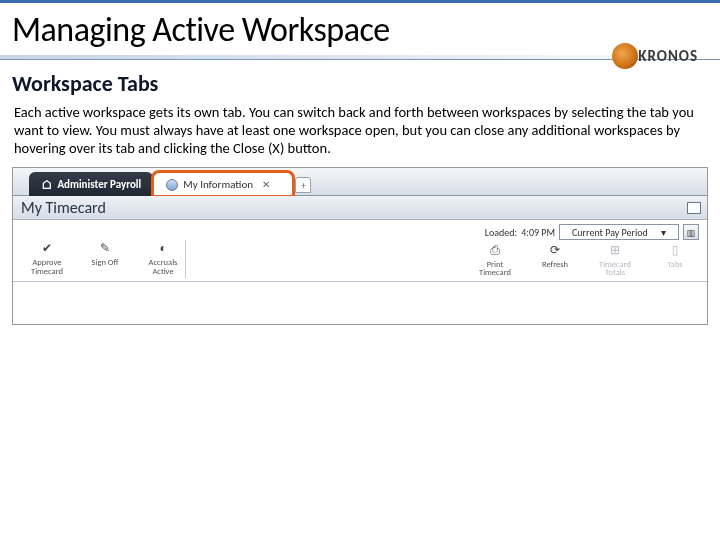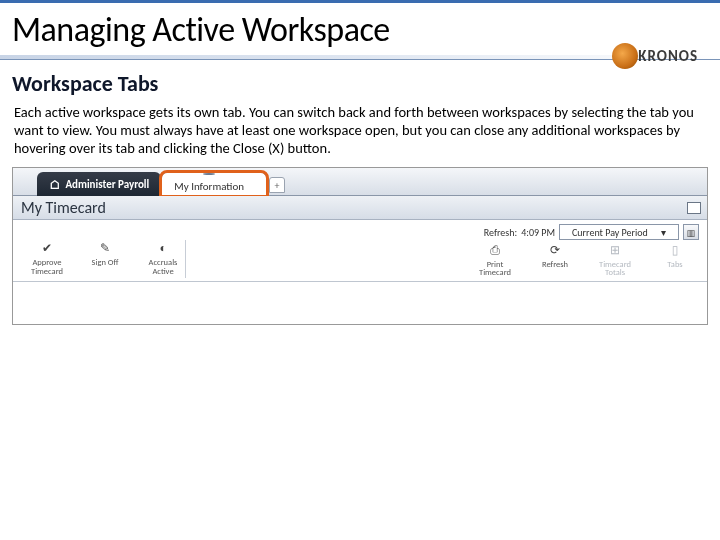--- a/index.html
+++ b/index.html
@@ -70,21 +70,21 @@
     border: 1px solid #999;
     background: #fff;
     position: relative;
   }
   .tab-row {
     height: 28px;
     background: linear-gradient(#f4f6f9,#d8dee7);
     border-bottom: 1px solid #8a96a8;
     display: flex;
     align-items: flex-end;
-    padding-left: 24px;
+    padding-left: 16px;
     gap: 0;
   }
   .tab {
     display: flex;
     align-items: center;
     gap: 5px;
     height: 24px;
     padding: 0 12px;
     font-size: 11px;
     border-radius: 6px 6px 0 0;
@@ -99,21 +99,20 @@
   .tab-secondary {
     background: #fff;
     border: 1px solid #9aa3b0;
     border-bottom: none;
     color: #333;
   }
   .highlight-box {
     outline: 3px solid #e0611b;
     outline-offset: -1px;
     padding-right: 22px;
-    flex-direction: column;
   }
   .close-x {
     font-size: 10px;
     color: #666;
     margin-left: 4px;
   }
   .new-icon {
     width: 16px; height: 16px;
     border: 1px solid #9aa3b0;
     border-radius: 3px 3px 0 0;
@@ -263,21 +262,21 @@
       <div class="new-icon">+</div>
     </div>
 
     <div class="panel-header">
       <span>My Timecard</span>
       <span class="maximize"></span>
     </div>
 
     <div class="toolbar">
       <div class="status-row">
-        <span>Refresh:</span>
+        <span>Loaded:</span>
         <span>4:09 PM</span>
         <div class="period-select">
           <span>Current Pay Period</span>
           <span>▾</span>
         </div>
         <div class="mini-btn">▥</div>
       </div>
 
       <div class="tool-group-left" id="tgl">
           <div class="tool-item">

